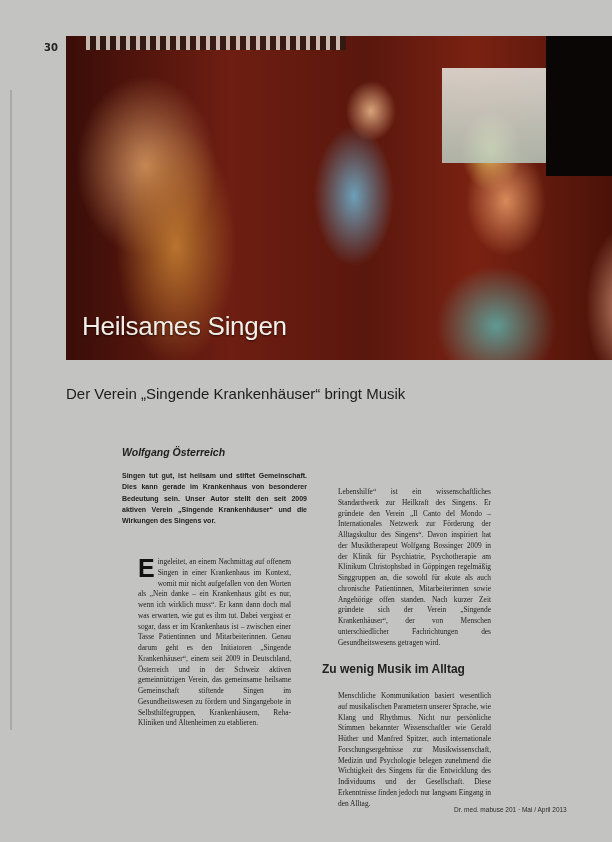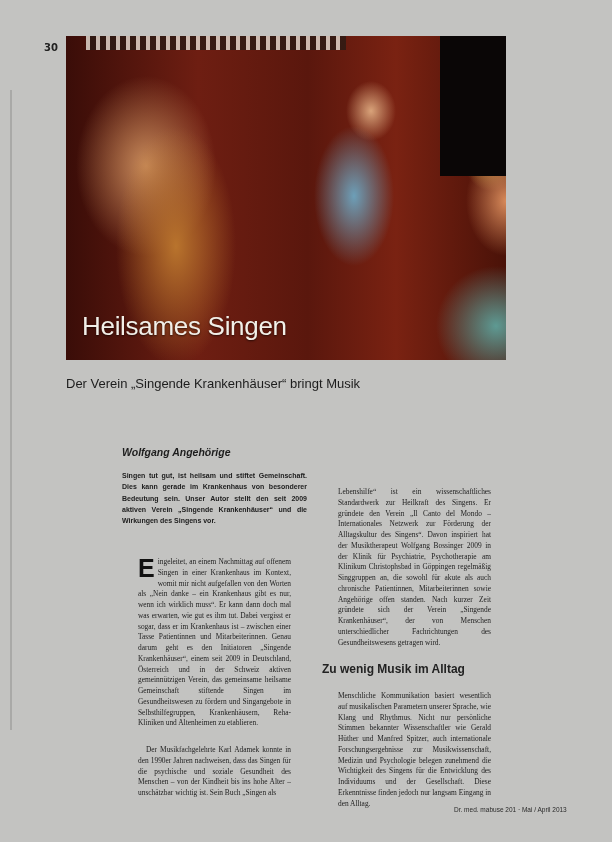--- a/index.html
+++ b/index.html
@@ -11,21 +11,21 @@
   }
   .page { position: absolute; left: 0; top: 0; width: 612px; height: 842px; background: #c3c3c1; }
   .page::before {
     content: ""; position: absolute; left: 10px; top: 90px; width: 2px; height: 640px;
     background: #a9a9a7;
   }
   .page-num {
     position: absolute; left: 44px; top: 42px; font-size: 10px; font-weight: bold; color: #222;
   }
   .photo {
-    position: absolute; left: 66px; top: 36px; width: 440px; height: 324px; overflow: hidden;
+    position: absolute; left: 66px; top: 36px; width: 546px; height: 324px; overflow: hidden;
     background:
       radial-gradient(ellipse 40px 55px at 440px 165px, #d88a5a 0%, rgba(216,138,90,0) 100%),
       radial-gradient(ellipse 30px 40px at 425px 115px, #e7c55a 0%, rgba(231,197,90,0) 100%),
       radial-gradient(ellipse 40px 70px at 288px 160px, #6d9fb8 0%, rgba(109,159,184,0) 100%),
       radial-gradient(ellipse 25px 30px at 305px 75px, #d9a37a 0%, rgba(217,163,122,0) 100%),
       radial-gradient(ellipse 60px 60px at 430px 290px, #5e9a93 0%, rgba(94,154,147,0) 100%),
       radial-gradient(ellipse 40px 80px at 560px 270px, #c98a70 0%, rgba(201,138,112,0) 100%),
       radial-gradient(ellipse 60px 120px at 110px 210px, #b9742d 0%, rgba(185,116,45,0) 100%),
       radial-gradient(ellipse 70px 90px at 80px 130px, #c78a5a 0%, rgba(199,138,90,0) 100%),
       linear-gradient(90deg, #3a0d08 0%, #6e1e12 30%, #5a170d 55%, #7a2212 75%, #4a1208 100%);
@@ -39,22 +39,22 @@
     position: absolute; left: 20px; top: 0; width: 260px; height: 14px;
     background: repeating-linear-gradient(90deg, #e8e2d8 0 4px, #2a1a14 4px 10px);
     opacity: .8;
   }
   .photo-title {
     position: absolute; left: 16px; bottom: 18px;
     font-family: "Liberation Sans", sans-serif; font-size: 26px; color: #f2efe8;
     text-shadow: 0 1px 2px rgba(0,0,0,.6); letter-spacing: -0.3px;
   }
   .subtitle {
-    position: absolute; left: 66px; top: 374px; width: 440px;
-    font-family: "Liberation Sans", sans-serif; font-size: 13px; line-height: 19px; color: #1d1d1d;
+    position: absolute; left: 66px; top: 384px; width: 440px;
+    font-family: "Liberation Sans", sans-serif; font-size: 15px; line-height: 19px; color: #1d1d1d;
   }
   .byline {
     position: absolute; left: 122px; top: 446px;
     font-family: "Liberation Sans", sans-serif; font-size: 10.5px; font-weight: bold; font-style: italic; color: #1d1d1d;
   }
   .lead {
     position: absolute; left: 122px; top: 470px; width: 185px;
     font-family: "Liberation Sans", sans-serif; font-size: 7px; line-height: 11.3px; font-weight: bold; color: #202020;
     text-align: justify;
   }
@@ -89,26 +89,25 @@
     <div class="lights"></div>
     <div class="win"></div>
     <div class="dark-right"></div>
     <div class="photo-title">Heilsames Singen</div>
   </div>
 
   <div class="subtitle">
     <div>Der Verein „Singende Krankenhäuser“ bringt Musik</div>
   </div>
 
-  <div class="byline">Wolfgang Angehörige</div>
+  <div class="byline">Wolfgang Österreich</div>
   <div class="lead">Singen tut gut, ist heilsam und stiftet Gemeinschaft. Dies kann gerade im Krankenhaus von besonderer Bedeutung sein. Unser Autor stellt den seit 2009 aktiven Verein „Singende Krankenhäuser“ und die Wirkungen des Singens vor.</div>
 
   <div class="col left">
     <p><span class="dropcap">E</span><span>ingeleitet, an einem Nachmittag auf offenem Singen in einer Krankenhaus im Kontext, womit mir nicht aufgefallen von den Worten als „Nein danke – ein Krankenhaus gibt es nur, wenn ich wirklich muss“. Er kann dann doch mal was erwarten, wie gut es ihm tut. Dabei vergisst er sogar, dass er im Krankenhaus ist – zwischen einer Tasse Patientinnen und Mitarbeiterinnen. Genau darum geht es den Initiatoren „Singende Krankenhäuser“, einem seit 2009 in Deutschland, Österreich und in der Schweiz aktiven gemeinnützigen Verein, das gemeinsame heilsame Gemeinschaft stiftende Singen im Gesundheitswesen zu fördern und Singangebote in Selbsthilfegruppen, Krankenhäusern, Reha-Kliniken und Altenheimen zu etablieren.</span></p>
-    <p class="indent">Der Musikfachgelehrte Karl Adamek konnte in den 1990er Jahren nachweisen, dass das Singen für die psychische und soziale Gesundheit des Menschen – von der Kindheit bis ins hohe Alter – unschätzbar wichtig ist. Sein Buch „Singen als</p>
   </div>
 
   <div class="col right">
     <p>Lebenshilfe“ ist ein wissenschaftliches Standardwerk zur Heilkraft des Singens. Er gründete den Verein „Il Canto del Mondo – Internationales Netzwerk zur Förderung der Alltagskultur des Singens“. Davon inspiriert hat der Musiktherapeut Wolfgang Bossinger 2009 in der Klinik für Psychiatrie, Psychotherapie am Klinikum Christophsbad in Göppingen regelmäßig Singgruppen an, die sowohl für akute als auch chronische Patientinnen, Mitarbeiterinnen sowie Angehörige offen standen. Nach kurzer Zeit gründete sich der Verein „Singende Krankenhäuser“, der von Menschen unterschiedlicher Fachrichtungen des Gesundheitswesens getragen wird.</p>
     <p class="subhead">Zu wenig Musik im Alltag</p>
     <p>Menschliche Kommunikation basiert wesentlich auf musikalischen Parametern unserer Sprache, wie Klang und Rhythmus. Nicht nur persönliche Stimmen bekannter Wissenschaftler wie Gerald Hüther und Manfred Spitzer, auch internationale Forschungsergebnisse zur Musikwissenschaft, Medizin und Psychologie belegen zunehmend die Wichtigkeit des Singens für die Entwicklung des Individuums und der Gesellschaft. Diese Erkenntnisse finden jedoch nur langsam Eingang in den Alltag.</p>
   </div>
 
   <div class="footer">Dr. med. mabuse 201 · Mai / April 2013</div>
 </div>

